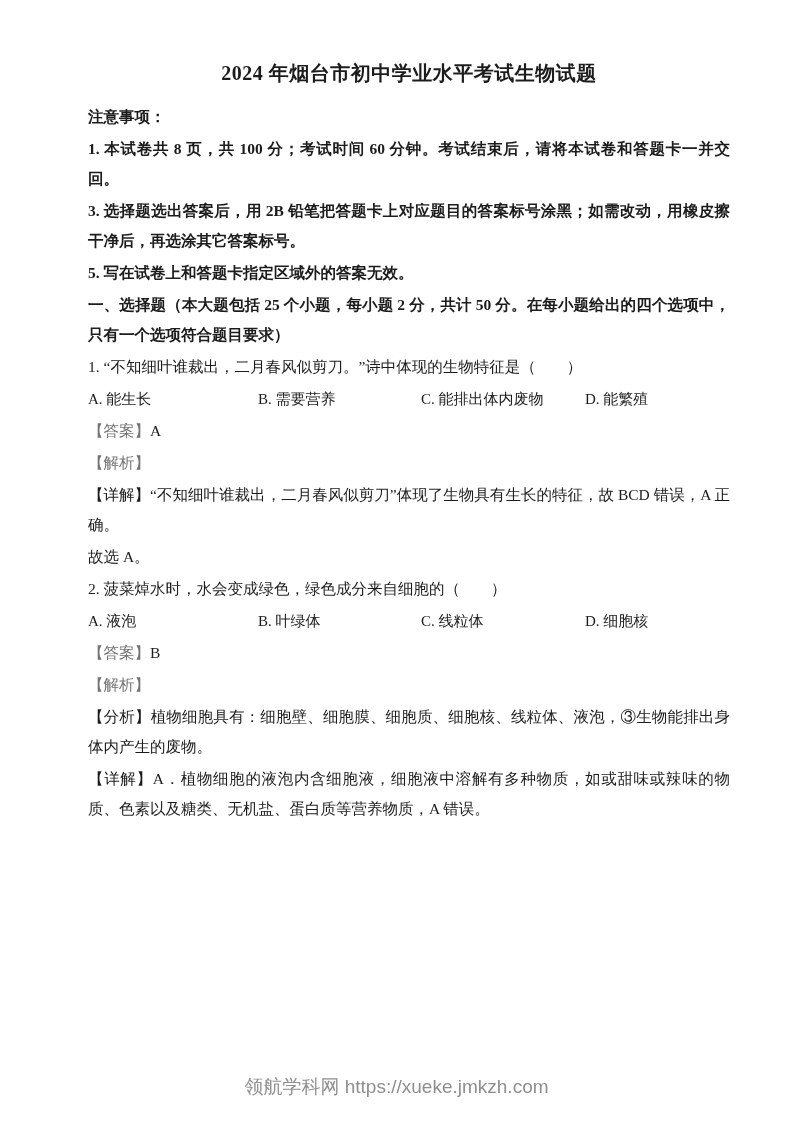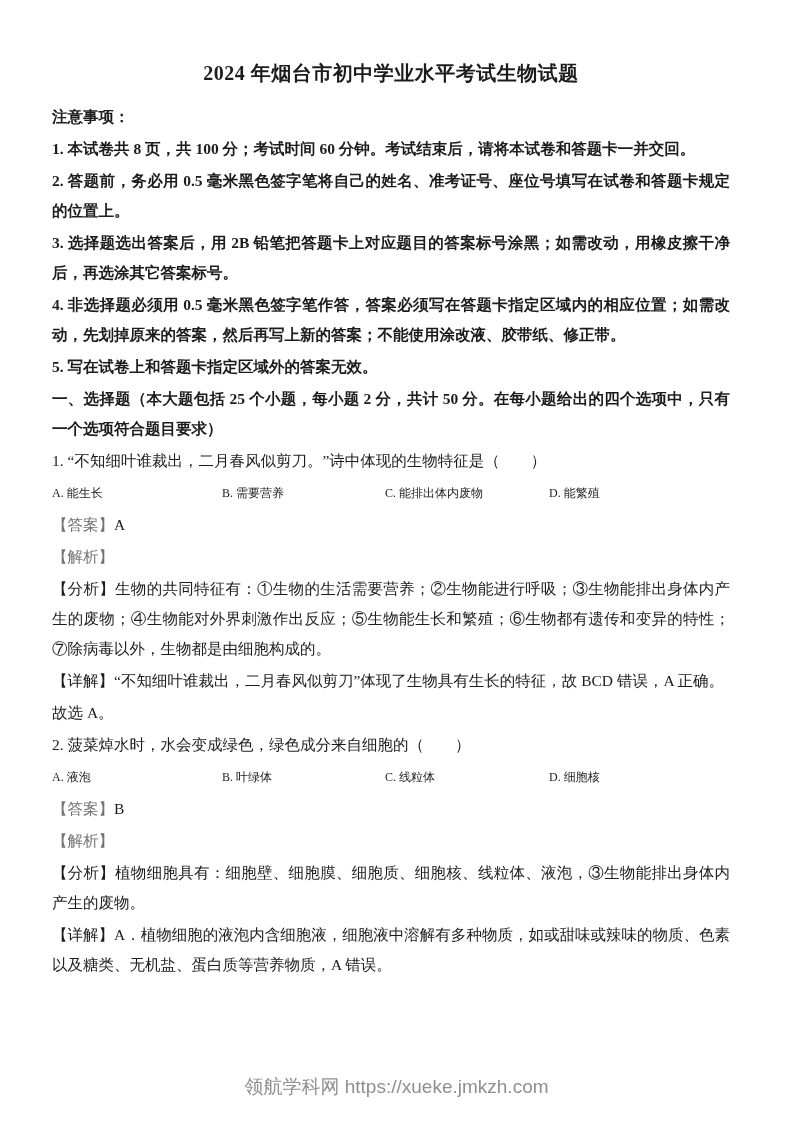--- a/index.html
+++ b/index.html
@@ -11,40 +11,41 @@
     position: relative;
     width: 793px;
     height: 1122px;
     background: #ffffff;
     overflow: hidden;
     font-family: "Liberation Serif", "DejaVu Serif", serif;
     color: #1c1c1c;
   }
   .content {
     padding: 58px 63px 0 52px;
+    margin-left: 36px;
   }
   .doc-title {
     font-size: 20px;
     font-weight: bold;
     text-align: center;
     line-height: 30px;
     margin: 0 0 14px 0;
     letter-spacing: 0.5px;
   }
   .para {
     font-size: 15.5px;
     line-height: 30px;
     text-align: justify;
     margin: 0 0 2px 0;
   }
   .bold { font-weight: bold; }
   .blue { color: #737373; }
   .options-row {
     display: flex;
-    font-size: 12px;
+    font-size: 15px;
     line-height: 30px;
     margin: 0 0 2px 0;
   }
   .opt-a { width: 170px; }
   .opt-b { width: 163px; }
   .opt-c { width: 164px; }
   .opt-d { flex: 1; }
   .footer {
     position: absolute;
     left: 0;
@@ -59,37 +60,34 @@
 </head>
 <body>
 
 <div class="page">
   <div class="content">
 
     <h1 class="doc-title">2024 年烟台市初中学业水平考试生物试题</h1>
 
     <p class="para bold">注意事项：</p>
     <p class="para bold">1. 本试卷共 8 页，共 100 分；考试时间 60 分钟。考试结束后，请将本试卷和答题卡一并交回。</p>
-    <p class="para bold">2. 答题前，务必用 0.5 毫米黑色签字笔将自己的姓名、准考证号、座位号填写在试卷和答题卡规定的位置上。</p>
     <p class="para bold">3. 选择题选出答案后，用 2B 铅笔把答题卡上对应题目的答案标号涂黑；如需改动，用橡皮擦干净后，再选涂其它答案标号。</p>
-    <p class="para bold">4. 非选择题必须用 0.5 毫米黑色签字笔作答，答案必须写在答题卡指定区域内的相应位置；如需改动，先划掉原来的答案，然后再写上新的答案；不能使用涂改液、胶带纸、修正带。</p>
     <p class="para bold">5. 写在试卷上和答题卡指定区域外的答案无效。</p>
 
     <p class="para bold">一、选择题（本大题包括 25 个小题，每小题 2 分，共计 50 分。在每小题给出的四个选项中，只有一个选项符合题目要求）</p>
 
     <p class="para">1. “不知细叶谁裁出，二月春风似剪刀。”诗中体现的生物特征是（　　）</p>
     <div class="options-row">
       <span class="opt-a">A. 能生长</span>
       <span class="opt-b">B. 需要营养</span>
       <span class="opt-c">C. 能排出体内废物</span>
       <span class="opt-d">D. 能繁殖</span>
     </div>
     <p class="para"><span class="blue">【答案】</span><span>A</span></p>
     <p class="para"><span class="blue">【解析】</span></p>
-    <p class="para">【分析】生物的共同特征有：①生物的生活需要营养；②生物能进行呼吸；③生物能排出身体内产生的废物；④生物能对外界刺激作出反应；⑤生物能生长和繁殖；⑥生物都有遗传和变异的特性；⑦除病毒以外，生物都是由细胞构成的。</p>
     <p class="para">【详解】“不知细叶谁裁出，二月春风似剪刀”体现了生物具有生长的特征，故 BCD 错误，A 正确。</p>
     <p class="para">故选 A。</p>
 
     <p class="para">2. 菠菜焯水时，水会变成绿色，绿色成分来自细胞的（　　）</p>
     <div class="options-row">
       <span class="opt-a">A. 液泡</span>
       <span class="opt-b">B. 叶绿体</span>
       <span class="opt-c">C. 线粒体</span>
       <span class="opt-d">D. 细胞核</span>
     </div>

